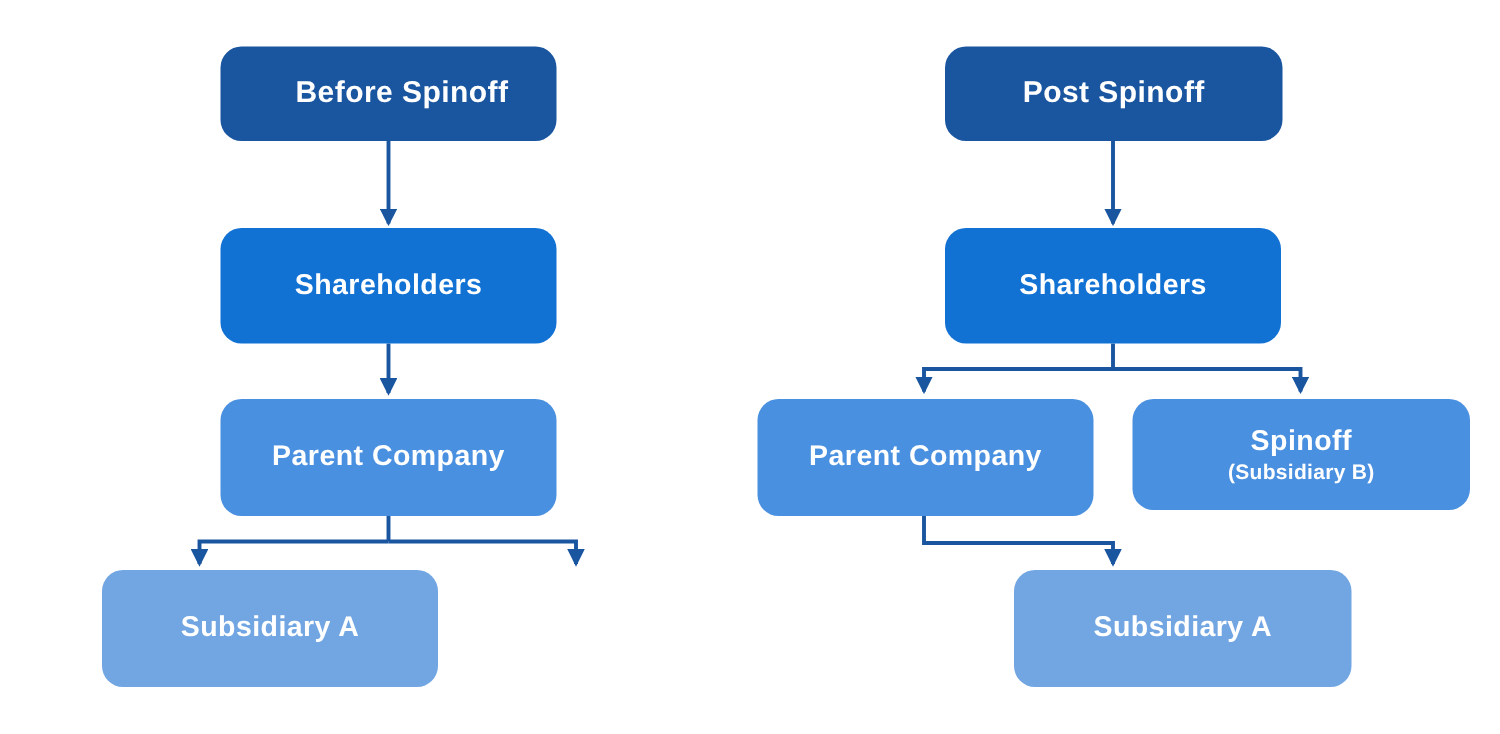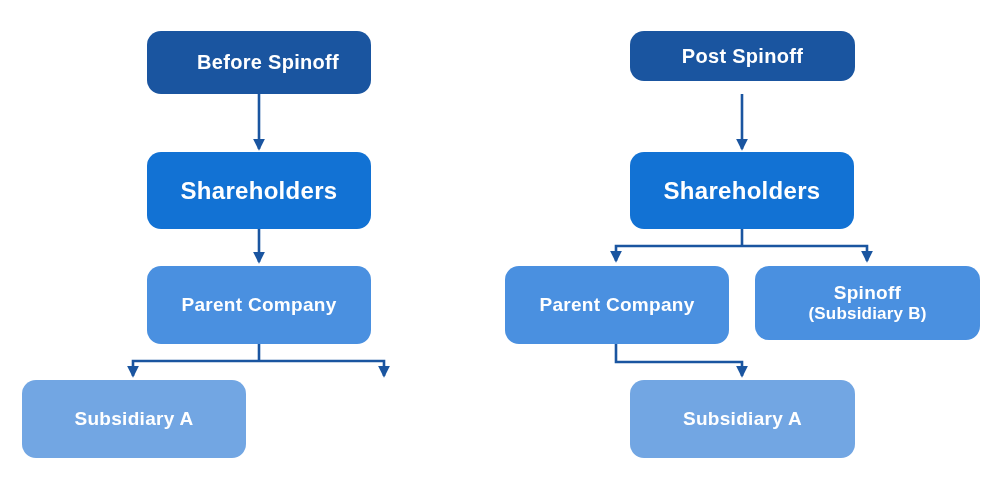--- a/index.html
+++ b/index.html
@@ -44,41 +44,42 @@
     box-sizing: border-box;
   }
   .lvl1 {
     background: var(--c-level1-header, #1A55A0);
     font-weight: 700;
     font-size: 20px;
   }
   .lvl2 {
     background: var(--c-level2-shareholders, #1272D4);
     font-weight: 600;
-    font-size: 24px;
+    font-size: 19px;
   }
   .lvl3 {
     background: var(--c-level3-parent, #4A90E0);
     font-weight: 600;
     font-size: 19px;
     justify-content: center;
   }
   .lvl4 {
     background: var(--c-level4-subsidiary, #72A6E3);
     font-weight: 600;
     font-size: 19px;
+    margin-left: 46px;
   }
   .stack {
     display: flex;
     flex-direction: column;
     align-items: center;
     line-height: 1.15;
   }
   .stack .subtitle {
-    font-size: 17px;
+    font-size: 14px;
     font-weight: 600;
     letter-spacing: 0.2px;
   }
 </style>
 </head>
 <body>
 
 <div class="canvas">
 
   <svg class="connectors" viewBox="0 0 1000 489" xmlns="http://www.w3.org/2000/svg">
@@ -111,21 +112,21 @@
 
   <div class="node lvl3" style="left:147px; top:266px; width:224px; height:78px;">
     <span>Parent Company</span>
   </div>
 
   <div class="node lvl4" style="left:22px; top:380px; width:224px; height:78px;">
     <span>Subsidiary A</span>
   </div>
 
 
-  <div class="node lvl1" style="left:630px; top:31px; width:225px; height:50px;">
+  <div class="node lvl1" style="left:630px; top:31px; width:225px; height:63px;">
     <span>Post Spinoff</span>
   </div>
 
   <div class="node lvl2" style="left:630px; top:152px; width:224px; height:77px;">
     <span>Shareholders</span>
   </div>
 
   <div class="node lvl3" style="left:505px; top:266px; width:224px; height:78px;">
     <span>Parent Company</span>
   </div>

